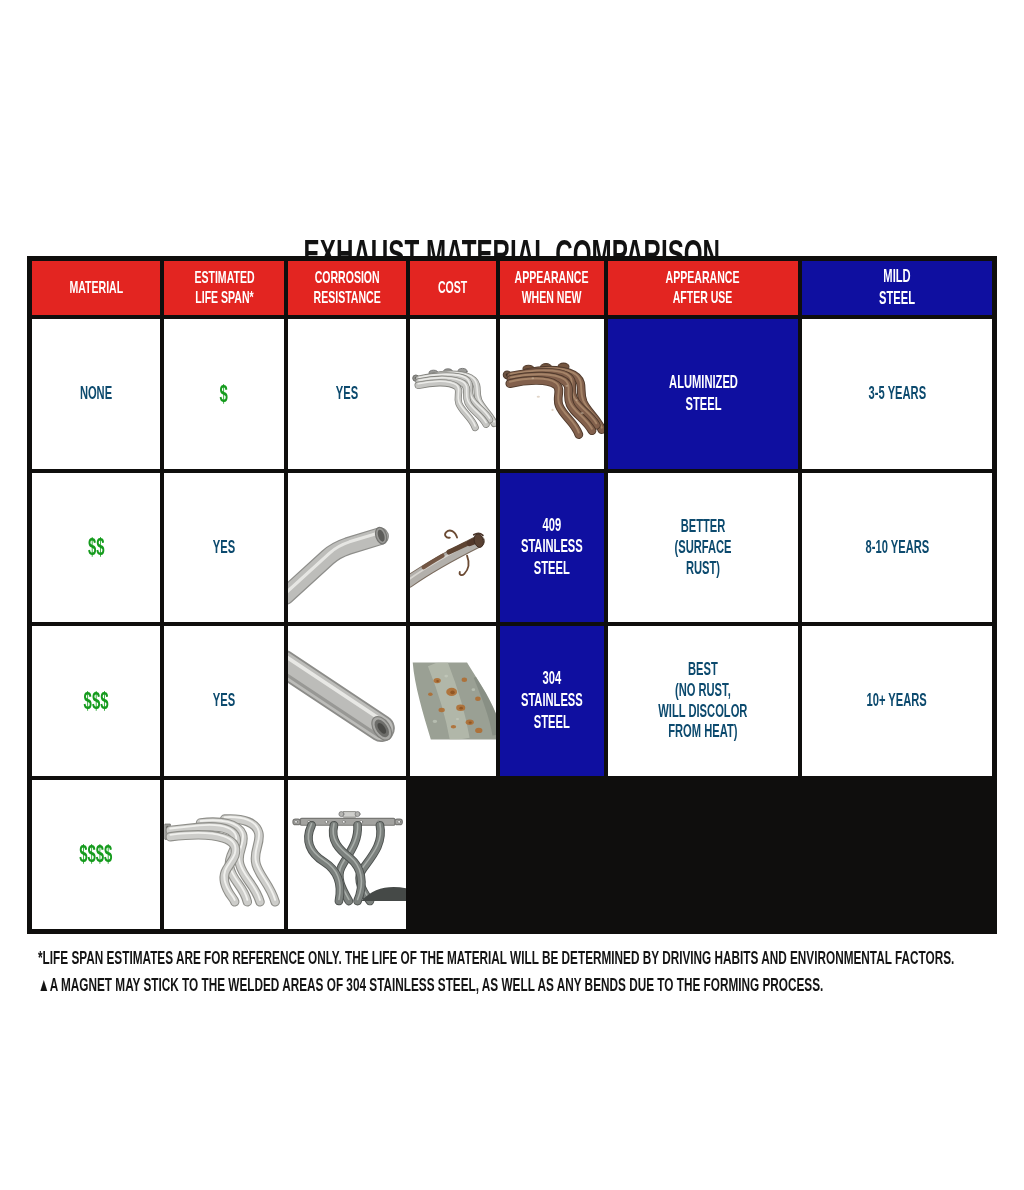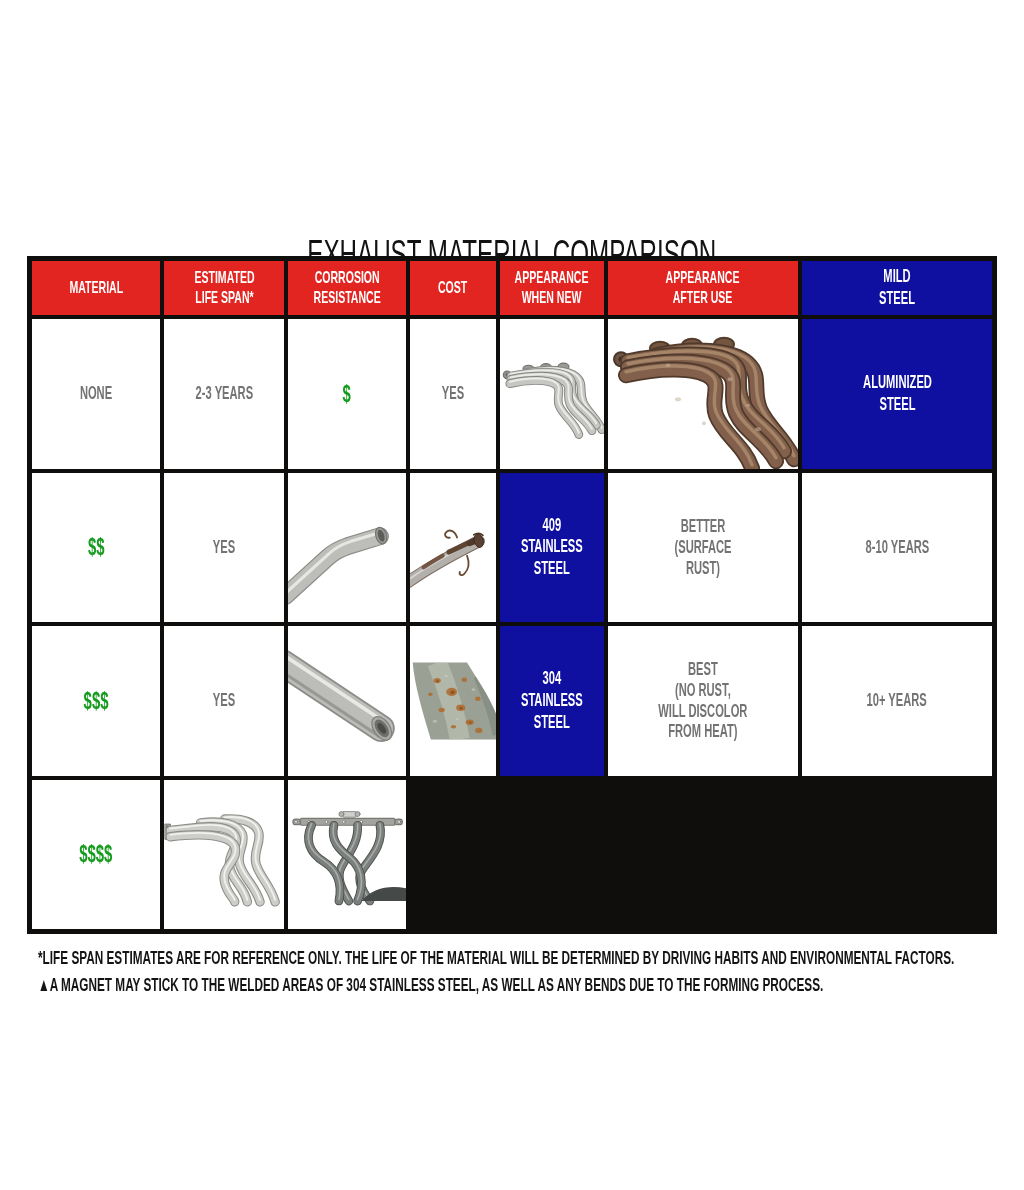--- a/index.html
+++ b/index.html
@@ -2,36 +2,36 @@
 <html><head>
 <meta charset="utf-8">
 <style>
   html,body{margin:0;padding:0;}
   body{
     width:1024px;height:1190px;background:#ffffff;position:relative;
     font-family:"Liberation Sans",sans-serif;color:#161616;overflow:hidden;
   }
   .title{
     position:absolute;top:204px;left:0;width:1024px;height:48px;line-height:48px;
-    text-align:center;font-size:39px;font-weight:normal;color:#121212;white-space:nowrap;
+    text-align:center;font-size:39px;font-weight:bold;color:#121212;white-space:nowrap;
   }
   .cnd{display:inline-block;transform:scaleX(0.62);transform-origin:50% 50%;white-space:pre-line;}
   .grid{
     position:absolute;left:27px;top:256px;width:970px;height:678px;box-sizing:border-box;
     background:#0f0e0d;padding:5px;display:grid;gap:4px;
     grid-template-columns:128px 120px 118px 86px 104px 190px 190px;
     grid-template-rows:54px 149.5px 149.5px 149.5px 149.5px;
   }
   .cell{
     background:#ffffff;display:flex;align-items:center;justify-content:center;
     text-align:center;overflow:hidden;
   }
   .cell.hdr{background:#e32521;color:#ffffff;font-weight:bold;font-size:17px;line-height:1.15;}
   .cell.mat{background:#0f0fa0;color:#ffffff;font-weight:bold;font-size:18px;line-height:1.2;}
-  .cell.body{font-weight:bold;font-size:18px;line-height:1.15;color:#737373;}
+  .cell.body{font-weight:bold;font-size:18px;line-height:1.15;color:#0c4a6e;}
   .cell.cost{font-weight:bold;font-size:24px;color:#159b1d;}
   .cell.photo{padding:0;}
   .cell.photo svg{display:block;width:100%;height:100%;}
   sup.marker{font-size:10px;vertical-align:6px;}
   .footnotes{position:absolute;left:38px;top:944px;font-weight:bold;color:#141414;font-size:19px;}
   .fn{height:27px;line-height:27px;white-space:nowrap;}
   .fn .cnd{transform-origin:left center;white-space:nowrap;}
 </style>
 </head>
 <body>
@@ -62,23 +62,20 @@
       <span class="cnd">APPEARANCE
 AFTER USE</span>
     </div>
 
   <div class="cell mat">
       <span class="cnd">MILD
 STEEL</span>
     </div>
   <div class="cell body">
       <span class="cnd">NONE</span>
-    </div>
-  <div class="cell body">
-      <span class="cnd">2-3 YEARS</span>
     </div>
   <div class="cell cost">
       <span class="cnd">$</span>
     </div>
   <div class="cell body">
       <span class="cnd">YES</span>
     </div>
   <div class="cell photo">
     <svg viewBox="0 0 190 149" preserveAspectRatio="xMidYMid meet">
       <g fill="none" stroke-linecap="round" stroke-linejoin="round">
@@ -134,20 +131,23 @@
           <ellipse cx="60" cy="46" rx="2.5" ry="1.8"></ellipse>
             <ellipse cx="140" cy="86" rx="2" ry="1.6"></ellipse>
         </g>
       </g>
     </svg>
   </div>
 
   <div class="cell mat">
       <span class="cnd">ALUMINIZED
 STEEL</span>
+    </div>
+  <div class="cell body">
+      <span class="cnd">3-5 YEARS</span>
     </div>
   <div class="cell cost">
       <span class="cnd">$$</span>
     </div>
   <div class="cell body">
       <span class="cnd">YES</span>
     </div>
   <div class="cell photo">
     <svg viewBox="0 0 190 149" preserveAspectRatio="xMidYMid meet">
       <g fill="none" stroke-linecap="round" stroke-linejoin="round">

